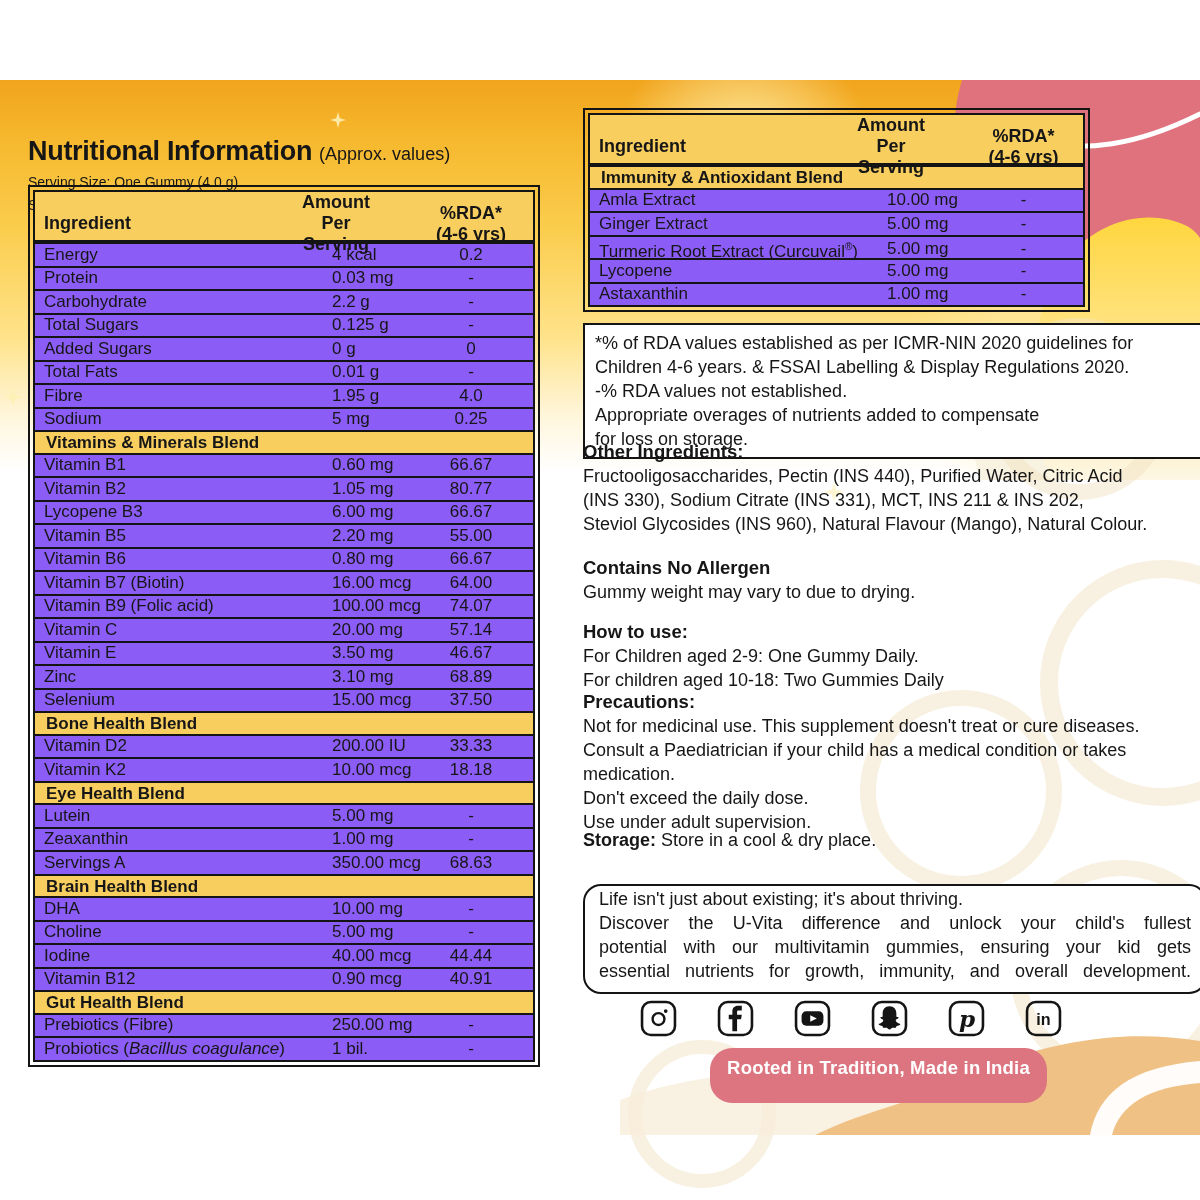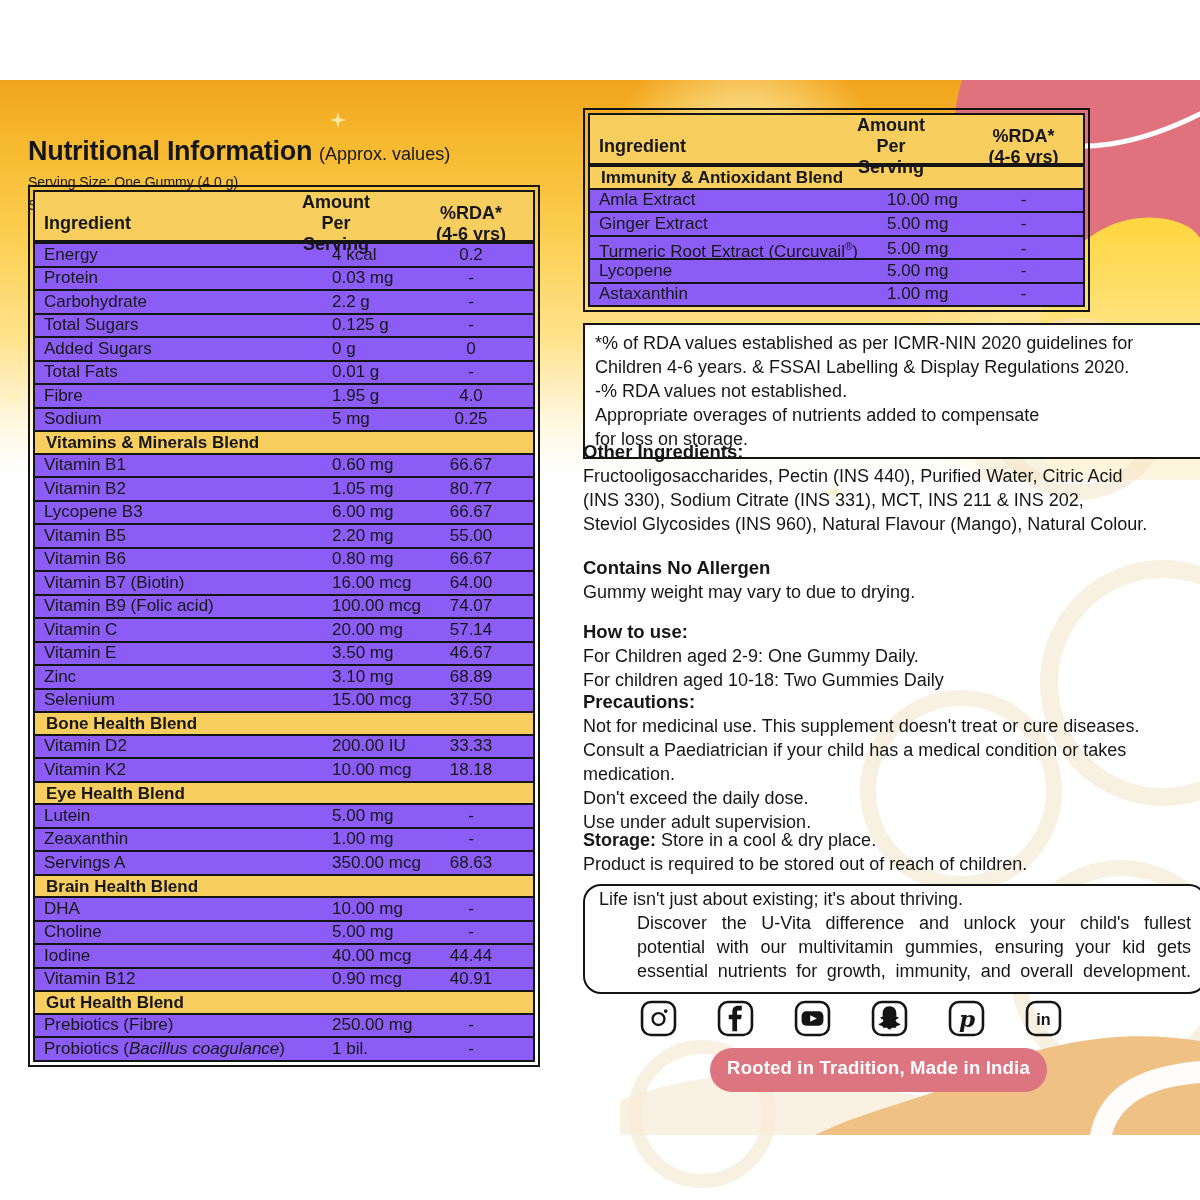--- a/index.html
+++ b/index.html
@@ -47,27 +47,27 @@
   .td-ing i{font-style:italic;}
   sup{font-size:10px;}
 
   
   .rblock{position:absolute;left:583px;width:592px;z-index:10;font-size:18px;line-height:24px;}
   .rhead{font-weight:bold;font-size:18.5px;line-height:24px;}
   .note-box{top:323px;width:690px;border:2px solid #141414;background:#fff;box-sizing:border-box;
             padding:6px 10px;line-height:24px;}
   .quote-box{top:884px;width:624px;border:2px solid #141414;border-radius:18px;background:#fff;
              box-sizing:border-box;padding:1px 14px 9px;line-height:24px;}
-  .justify-lines{text-align:justify;text-align-last:justify;margin-left:38px;}
+  .justify-lines{text-align:justify;text-align-last:justify;}
   .storage-label{font-weight:bold;}
 
   
   .social{position:absolute;left:640px;top:1000px;display:flex;gap:40px;z-index:10;}
   .social .icon{width:37px;height:37px;display:block;cursor:pointer;}
-  .banner{position:absolute;left:710px;top:1048px;width:337px;height:44px;border-radius:22px;
+  .banner{position:absolute;left:710px;top:1048px;width:337px;height:55px;border-radius:22px;
           background:#DC7580;color:#fff;font-weight:bold;font-size:18.5px;line-height:40px;
           text-align:center;letter-spacing:.2px;z-index:11;}
 </style>
 </head>
 <body>
 
 <div class="page">
 
   <div class="band"></div>
   <div class="sparkle" style="left:330px;top:112px;width:16px;height:16px;"></div>
@@ -329,21 +329,20 @@
 
   <div class="rblock" style="top:690px;">
     <div class="rhead">Precautions:</div>
     <div>Not for medicinal use. This supplement doesn't treat or cure diseases.<br>Consult a Paediatrician if your child has a medical condition or takes<br>medication.<br>Don't exceed the daily dose.<br>Use under adult supervision.</div>
   </div>
 
   <div class="rblock" style="top:828px;">
     <div>
       <span class="storage-label">Storage:</span><span> Store in a cool &amp; dry place.</span>
     </div>
-    <div>Product is required to be stored out of reach of children.</div>
   </div>
 
   <div class="rblock quote-box">
     <div>Life isn't just about existing; it's about thriving.</div>
     <div class="justify-lines">Discover the U-Vita difference and unlock your child's fullest<br>potential with our multivitamin gummies, ensuring your kid gets<br>essential nutrients for growth, immunity, and overall development.</div>
   </div>
 
   <div class="social">
     <span class="icon">
       <svg viewBox="0 0 40 40" width="37" height="37">

